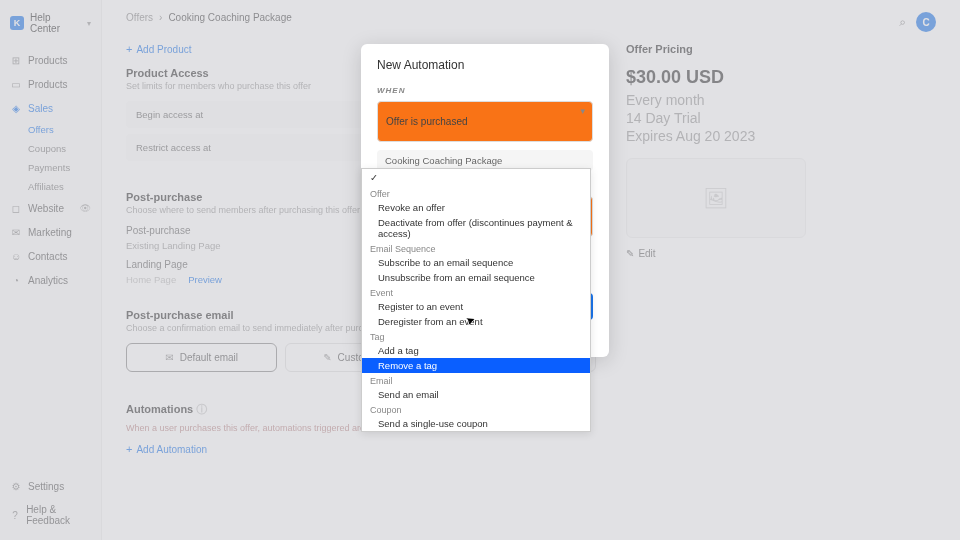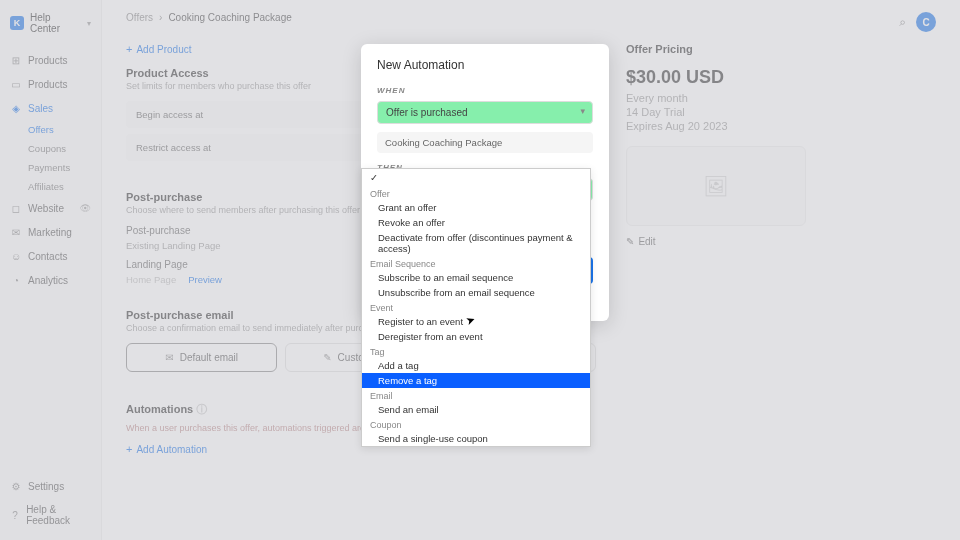--- a/index.html
+++ b/index.html
@@ -44,33 +44,33 @@
     .pill { border: 1px solid #e0e0e0; border-radius: 6px; padding: 8px 16px; font-size: 10px; color: #555; display: flex; align-items: center; gap: 6px; cursor: pointer; flex: 1; justify-content: center; }
     .pill.selected { border-color: #888; }
     .pill-icon { font-size: 10px; color: #888; }
     
     .link-text { color: #1a73e8; font-size: 9.5px; cursor: pointer; text-align: center; }
     .muted { color: #bbb; font-size: 9.5px; }
     .field-label { font-size: 10px; color: #666; margin-bottom: 4px; margin-top: 8px; }
     .field-value { font-size: 9.5px; color: #999; }
     
     .price { font-size: 18px; font-weight: 600; color: #333; margin-bottom: 4px; }
-    .price-detail { font-size: 11px; color: #999; margin-bottom: 2px; }
+    .price-detail { font-size: 14px; color: #999; margin-bottom: 2px; }
     .image-box { margin-top: 14px; border: 1px solid #eee; border-radius: 6px; height: 80px; display: flex; align-items: center; justify-content: center; color: #ccc; font-size: 20px; background: #fafafa; }
     .edit-link { margin-top: 10px; font-size: 10px; color: #666; display: flex; align-items: center; gap: 4px; cursor: pointer; }
     
     .auto-section { margin-top: 30px; }
     .warn-text { font-size: 9px; color: #b88; margin-top: 6px; }
     
     
     .overlay { position: absolute; inset: 0; background: rgba(200,200,205,0.55); }
     .modal { position: absolute; left: 361px; top: 44px; width: 248px; background: #fff; border-radius: 6px; box-shadow: 0 4px 20px rgba(0,0,0,0.15); padding: 14px 16px 20px; }
     .modal-title { font-size: 12px; font-weight: 500; color: #333; margin-bottom: 14px; }
     .modal-label { font-size: 8px; letter-spacing: 1px; color: #888; font-weight: 600; margin-bottom: 6px; font-style: italic; }
-    .modal-select { width: 100%; border: 1px solid #ddd; border-radius: 4px; padding: 5px 8px; font-size: 10px; color: #444; background: #86efac; margin-bottom: 8px; appearance: none; position: relative; }
+    .modal-select { width: 100%; border: 1px solid #ddd; border-radius: 4px; padding: 14px 8px; font-size: 10px; color: #444; background: #f97316; margin-bottom: 8px; appearance: none; position: relative; }
     .select-wrap { position: relative; }
     .select-wrap::after { content: '▾'; position: absolute; right: 8px; top: 5px; font-size: 9px; color: #888; pointer-events: none; }
     .modal-ctx { background: #f5f5f5; border-radius: 4px; padding: 5px 8px; font-size: 9.5px; color: #666; margin-bottom: 10px; }
     .modal-save { background: #1a73e8; color: #fff; text-align: center; border-radius: 4px; padding: 8px; font-size: 10px; cursor: pointer; margin-top: 8px; }
     .modal-cancel { text-align: center; font-size: 10px; color: #666; margin-top: 6px; cursor: pointer; }
     
     .dropdown { position: absolute; left: 361px; top: 168px; width: 230px; background: #fff; border: 1px solid #ccc; box-shadow: 0 2px 8px rgba(0,0,0,0.1); z-index: 20; font-size: 9.5px; }
     .dropdown .check { padding: 3px 8px; color: #444; }
     .dropdown .group { padding: 3px 8px 1px; color: #888; font-size: 9px; }
     .dropdown .opt { padding: 2px 8px 2px 16px; color: #333; cursor: pointer; }
@@ -227,21 +227,20 @@
   <div class="modal-label">THEN</div>
   <div class="select-wrap"><select class="modal-select"><option></option></select></div>
   <div style="height:40px;"></div>
   <div class="modal-save">Save</div>
   <div class="modal-cancel">Cancel</div>
 </div>
 
 <div class="dropdown">
   <div class="check">✓</div>
   <div class="group">Offer</div>
-  <div class="opt">Grant an offer</div>
   <div class="opt">Revoke an offer</div>
   <div class="opt">Deactivate from offer (discontinues payment &amp; access)</div>
   <div class="group">Email Sequence</div>
   <div class="opt">Subscribe to an email sequence</div>
   <div class="opt">Unsubscribe from an email sequence</div>
   <div class="group">Event</div>
   <div class="opt">Register to an event</div>
   <div class="opt">Deregister from an event</div>
   <div class="group">Tag</div>
   <div class="opt">Add a tag</div>

